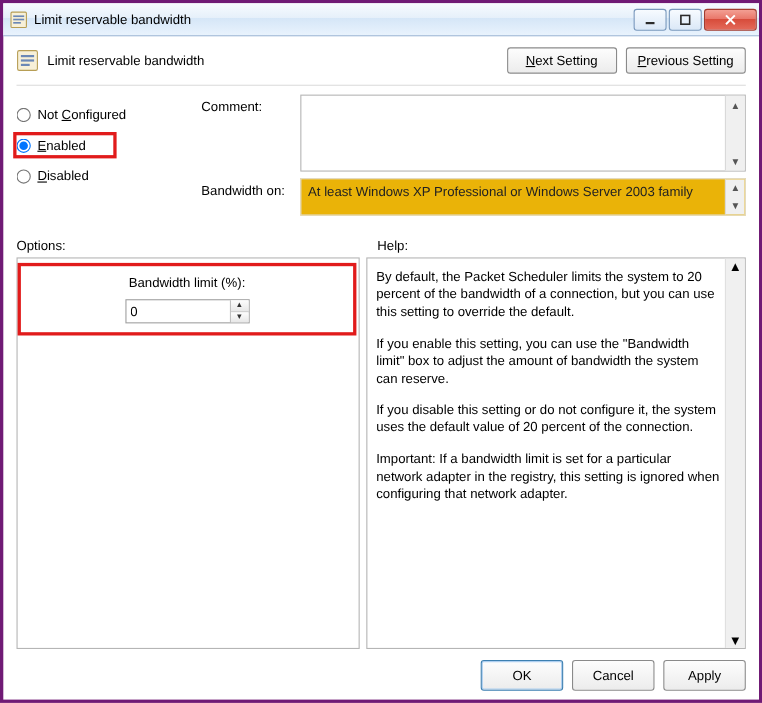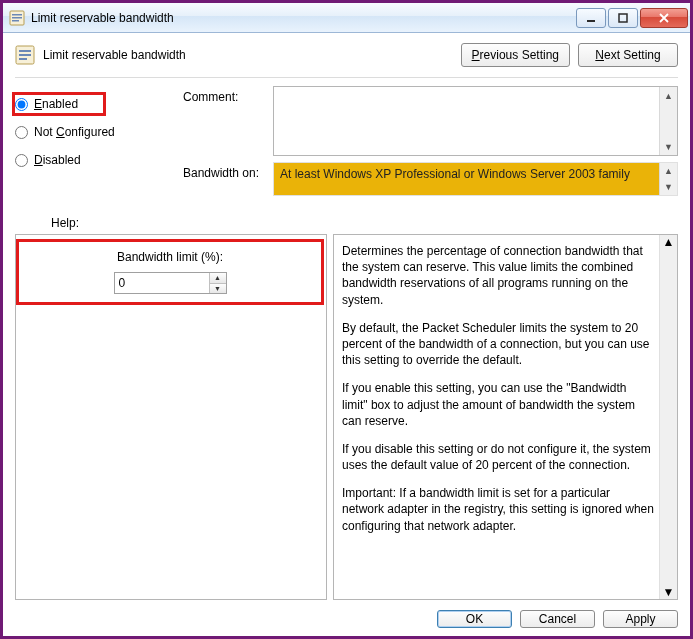--- a/index.html
+++ b/index.html
@@ -194,21 +194,21 @@
     color: #555;
     font-size: 9px;
   }
 
   
   .lower-labels {
     display: flex;
     margin-top: 14px;
   }
   .lower-labels .lbl-left { width: 320px; }
-  .lower-labels .lbl-right { flex: 1; padding-left: 8px; margin-left: 28px; }
+  .lower-labels .lbl-right { flex: 1; padding-left: 8px; }
 
   .lower {
     display: flex;
     flex: 1 1 auto;
     margin-top: 4px;
     min-height: 0;
   }
   .options-pane {
     width: 312px;
     flex: 0 0 auto;
@@ -289,21 +289,21 @@
 
   
   .footer {
     display: flex;
     justify-content: flex-end;
     gap: 8px;
     padding-top: 10px;
   }
   .footer .btn {
     min-width: 75px;
-    height: 18px;
+    height: 28px;
     border: 1px solid #8a8a8a;
     border-radius: 3px;
     background: linear-gradient(to bottom, #fdfdfd, #ececec);
     font-size: 12px;
     cursor: pointer;
   }
   .footer .btn.default {
     border-color: #3c7fb1;
     box-shadow: 0 0 0 1px #aecff0 inset;
   }
@@ -348,40 +348,40 @@
       <span class="hdr-icon">
         <svg viewBox="0 0 20 20" width="20" height="20">
           <rect x="1" y="1" width="18" height="18" rx="1.5" fill="#f7f0d8" stroke="#b79e55"></rect>
           <rect x="4" y="5" width="12" height="2" fill="#6b88b6"></rect>
           <rect x="4" y="9" width="12" height="2" fill="#6b88b6"></rect>
           <rect x="4" y="13" width="8" height="2" fill="#6b88b6"></rect>
         </svg>
       </span>
       <span class="hdr-title">Limit reservable bandwidth</span>
       <button class="nav-btn">
+        <span class="u">N</span><span>ext Setting</span>
+      </button>
+      <button class="nav-btn">
         <span class="u">P</span><span>revious Setting</span>
       </button>
-      <button class="nav-btn">
-        <span class="u">N</span><span>ext Setting</span>
-      </button>
     </div>
 
     <div class="divider"></div>
 
     <div class="upper">
       <div class="radios">
+        <div class="radio-row">
+          <input type="radio" name="state" id="r1" style="">
+          <label for="r1">Not <span class="u">C</span>onfigured</label>
+        </div>
         <div class="radio-row">
           <span class="enabled-highlight">
             <input type="radio" name="state" id="r2" checked="" style="">
             <label for="r2"><span class="u">E</span>nabled</label>
           </span>
-        </div>
-        <div class="radio-row">
-          <input type="radio" name="state" id="r1" style="">
-          <label for="r1">Not <span class="u">C</span>onfigured</label>
         </div>
         <div class="radio-row">
           <input type="radio" name="state" id="r3" style="">
           <label for="r3"><span class="u">D</span>isabled</label>
         </div>
       </div>
 
       <div class="meta">
         <div class="meta-row">
           <div class="meta-label">Comment:</div>
@@ -404,39 +404,39 @@
                 <div class="arrow">▲</div>
                 <div class="arrow">▼</div>
               </div>
             </div>
           </div>
         </div>
       </div>
     </div>
 
     <div class="lower-labels">
+      <div class="lbl-left">Options:</div>
       <div class="lbl-right">Help:</div>
     </div>
 
     <div class="lower">
       <div class="options-pane">
         <div class="opt-highlight">
           <span>Bandwidth limit (%):</span>
           <span class="spinner">
             <input type="text" value="0" style="">
             <span class="btns">
               <div>▲</div>
               <div>▼</div>
             </span>
           </span>
         </div>
       </div>
 
       <div class="help-pane">
-        <p>Determines the percentage of connection bandwidth that the system can reserve. This value limits the combined bandwidth reservations of all programs running on the system.</p>
         <p>By default, the Packet Scheduler limits the system to 20 percent of the bandwidth of a connection, but you can use this setting to override the default.</p>
         <p>If you enable this setting, you can use the "Bandwidth limit" box to adjust the amount of bandwidth the system can reserve.</p>
         <p>If you disable this setting or do not configure it, the system uses the default value of 20 percent of the connection.</p>
         <p>Important: If a bandwidth limit is set for a particular network adapter in the registry, this setting is ignored when configuring that network adapter.</p>
         <div class="help-scroll">
           <div class="arrow">▲</div>
           <div class="arrow">▼</div>
         </div>
       </div>
     </div>

